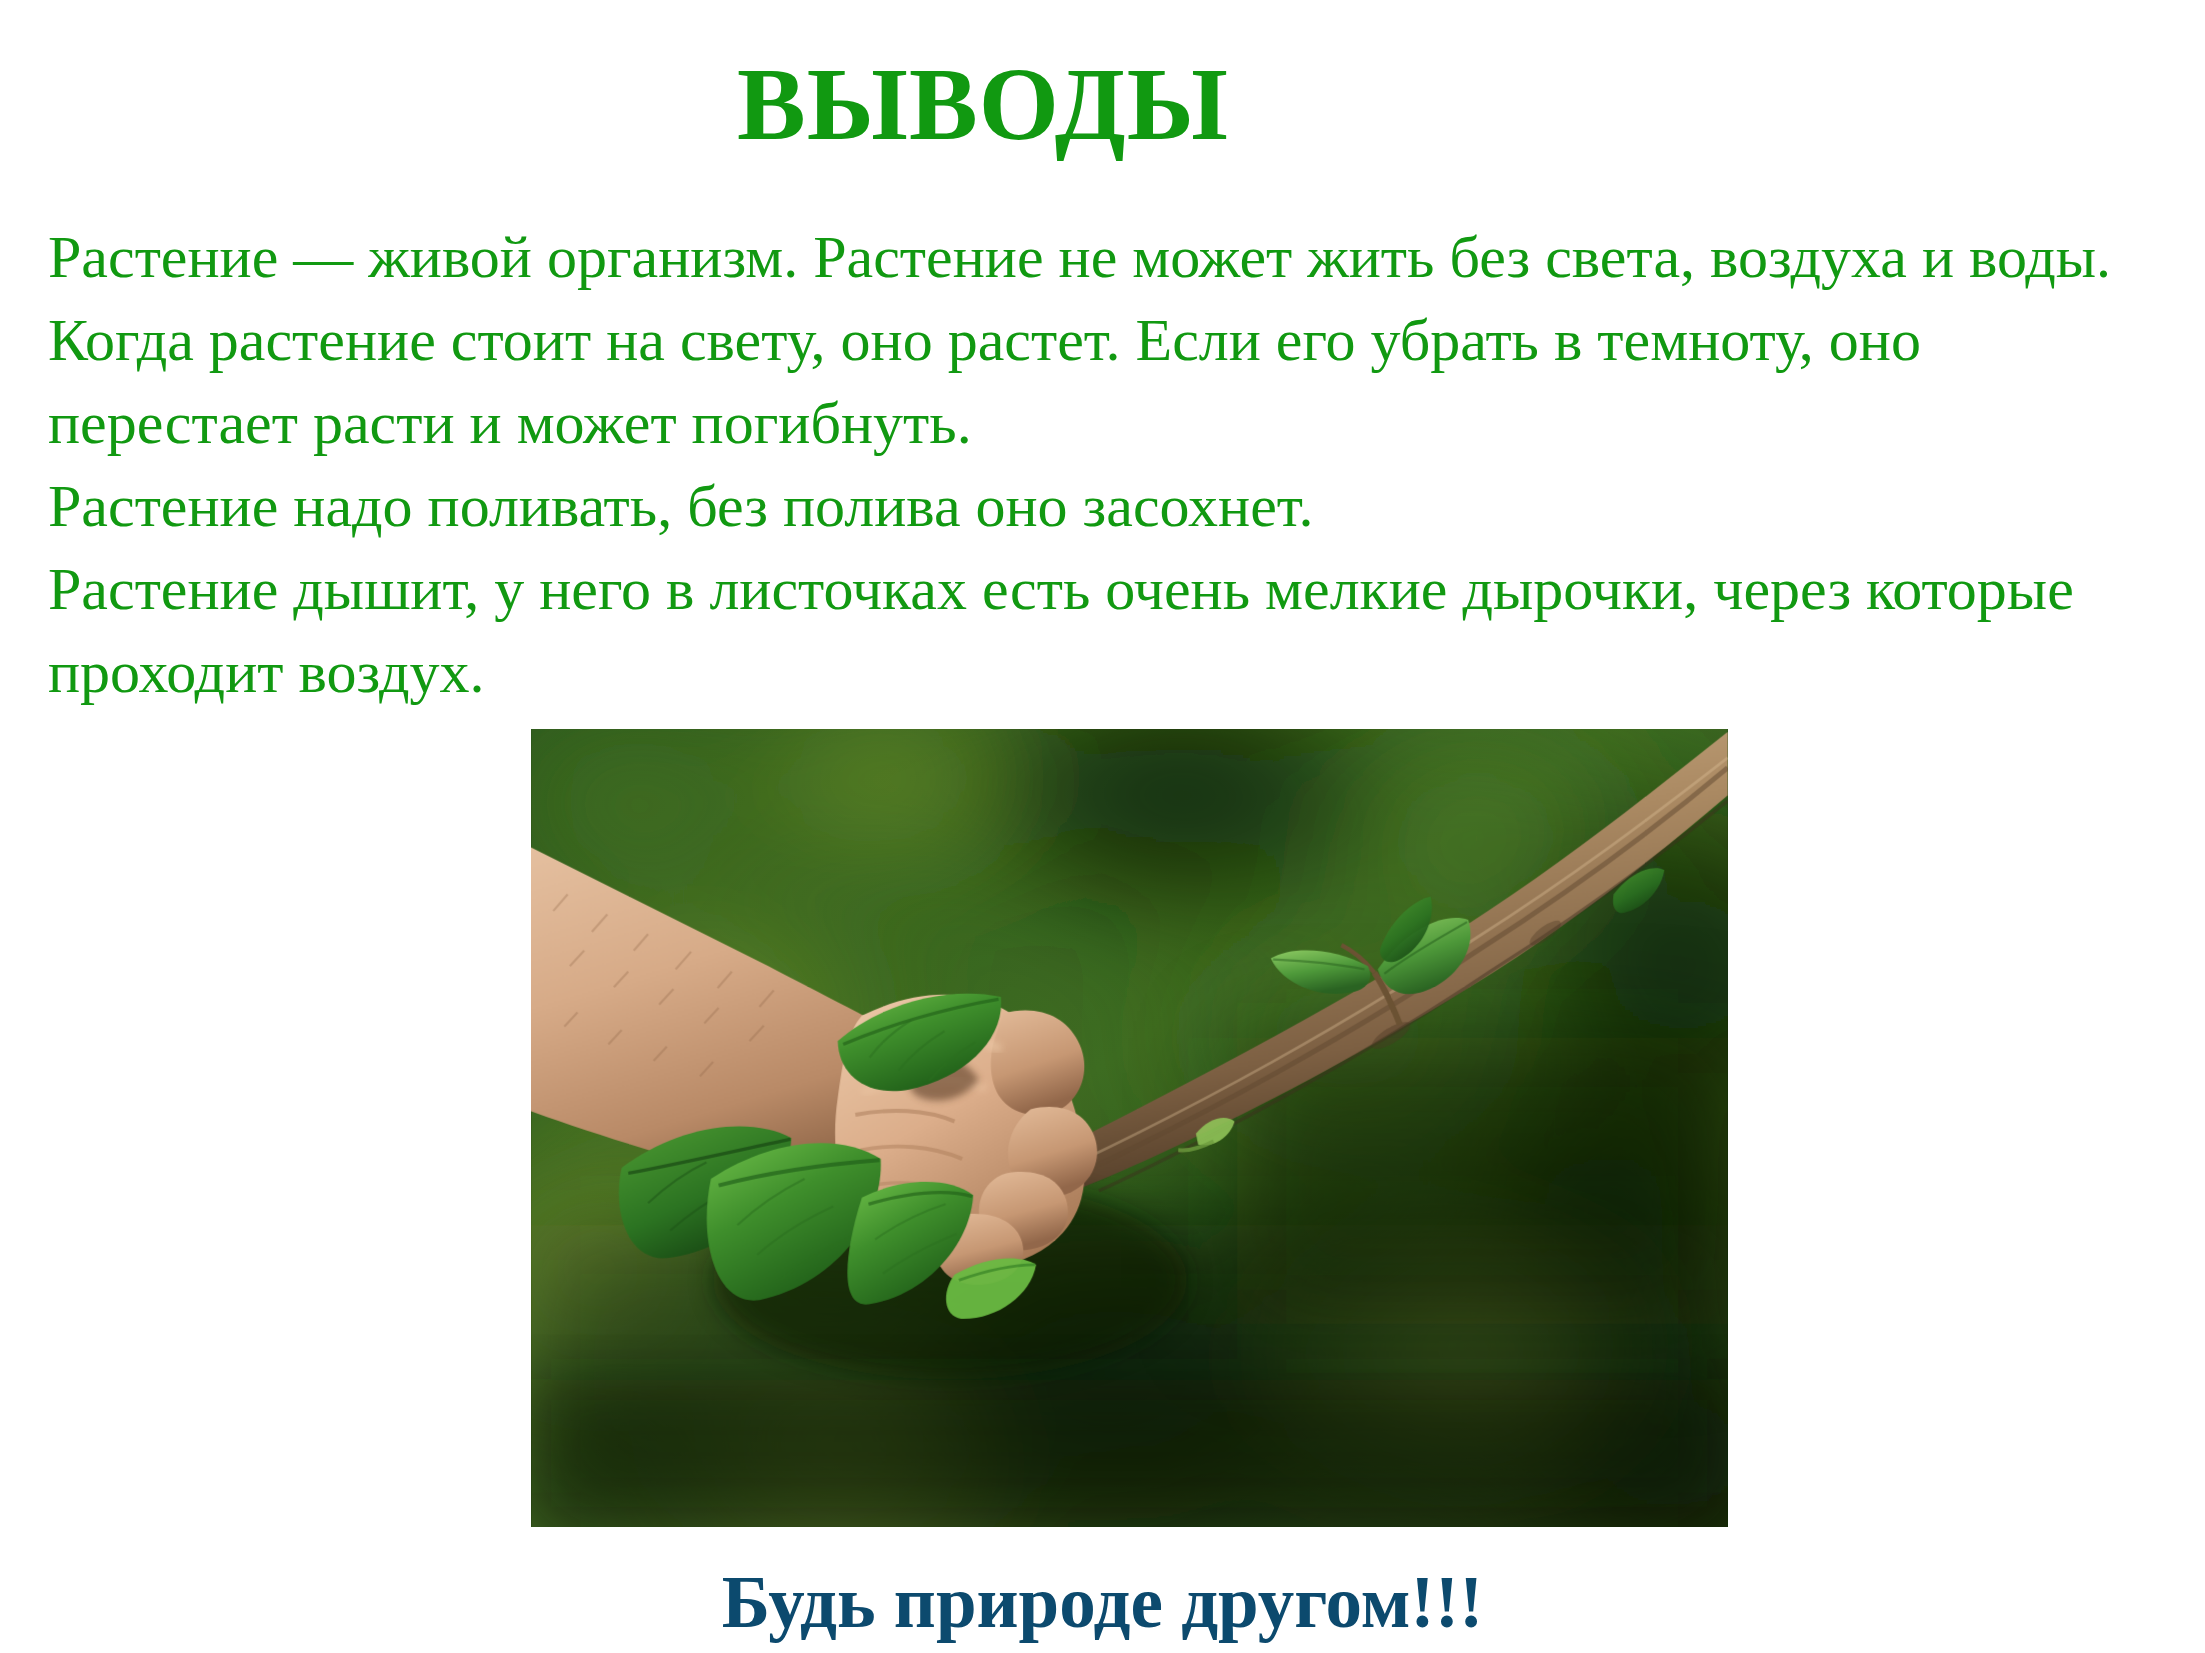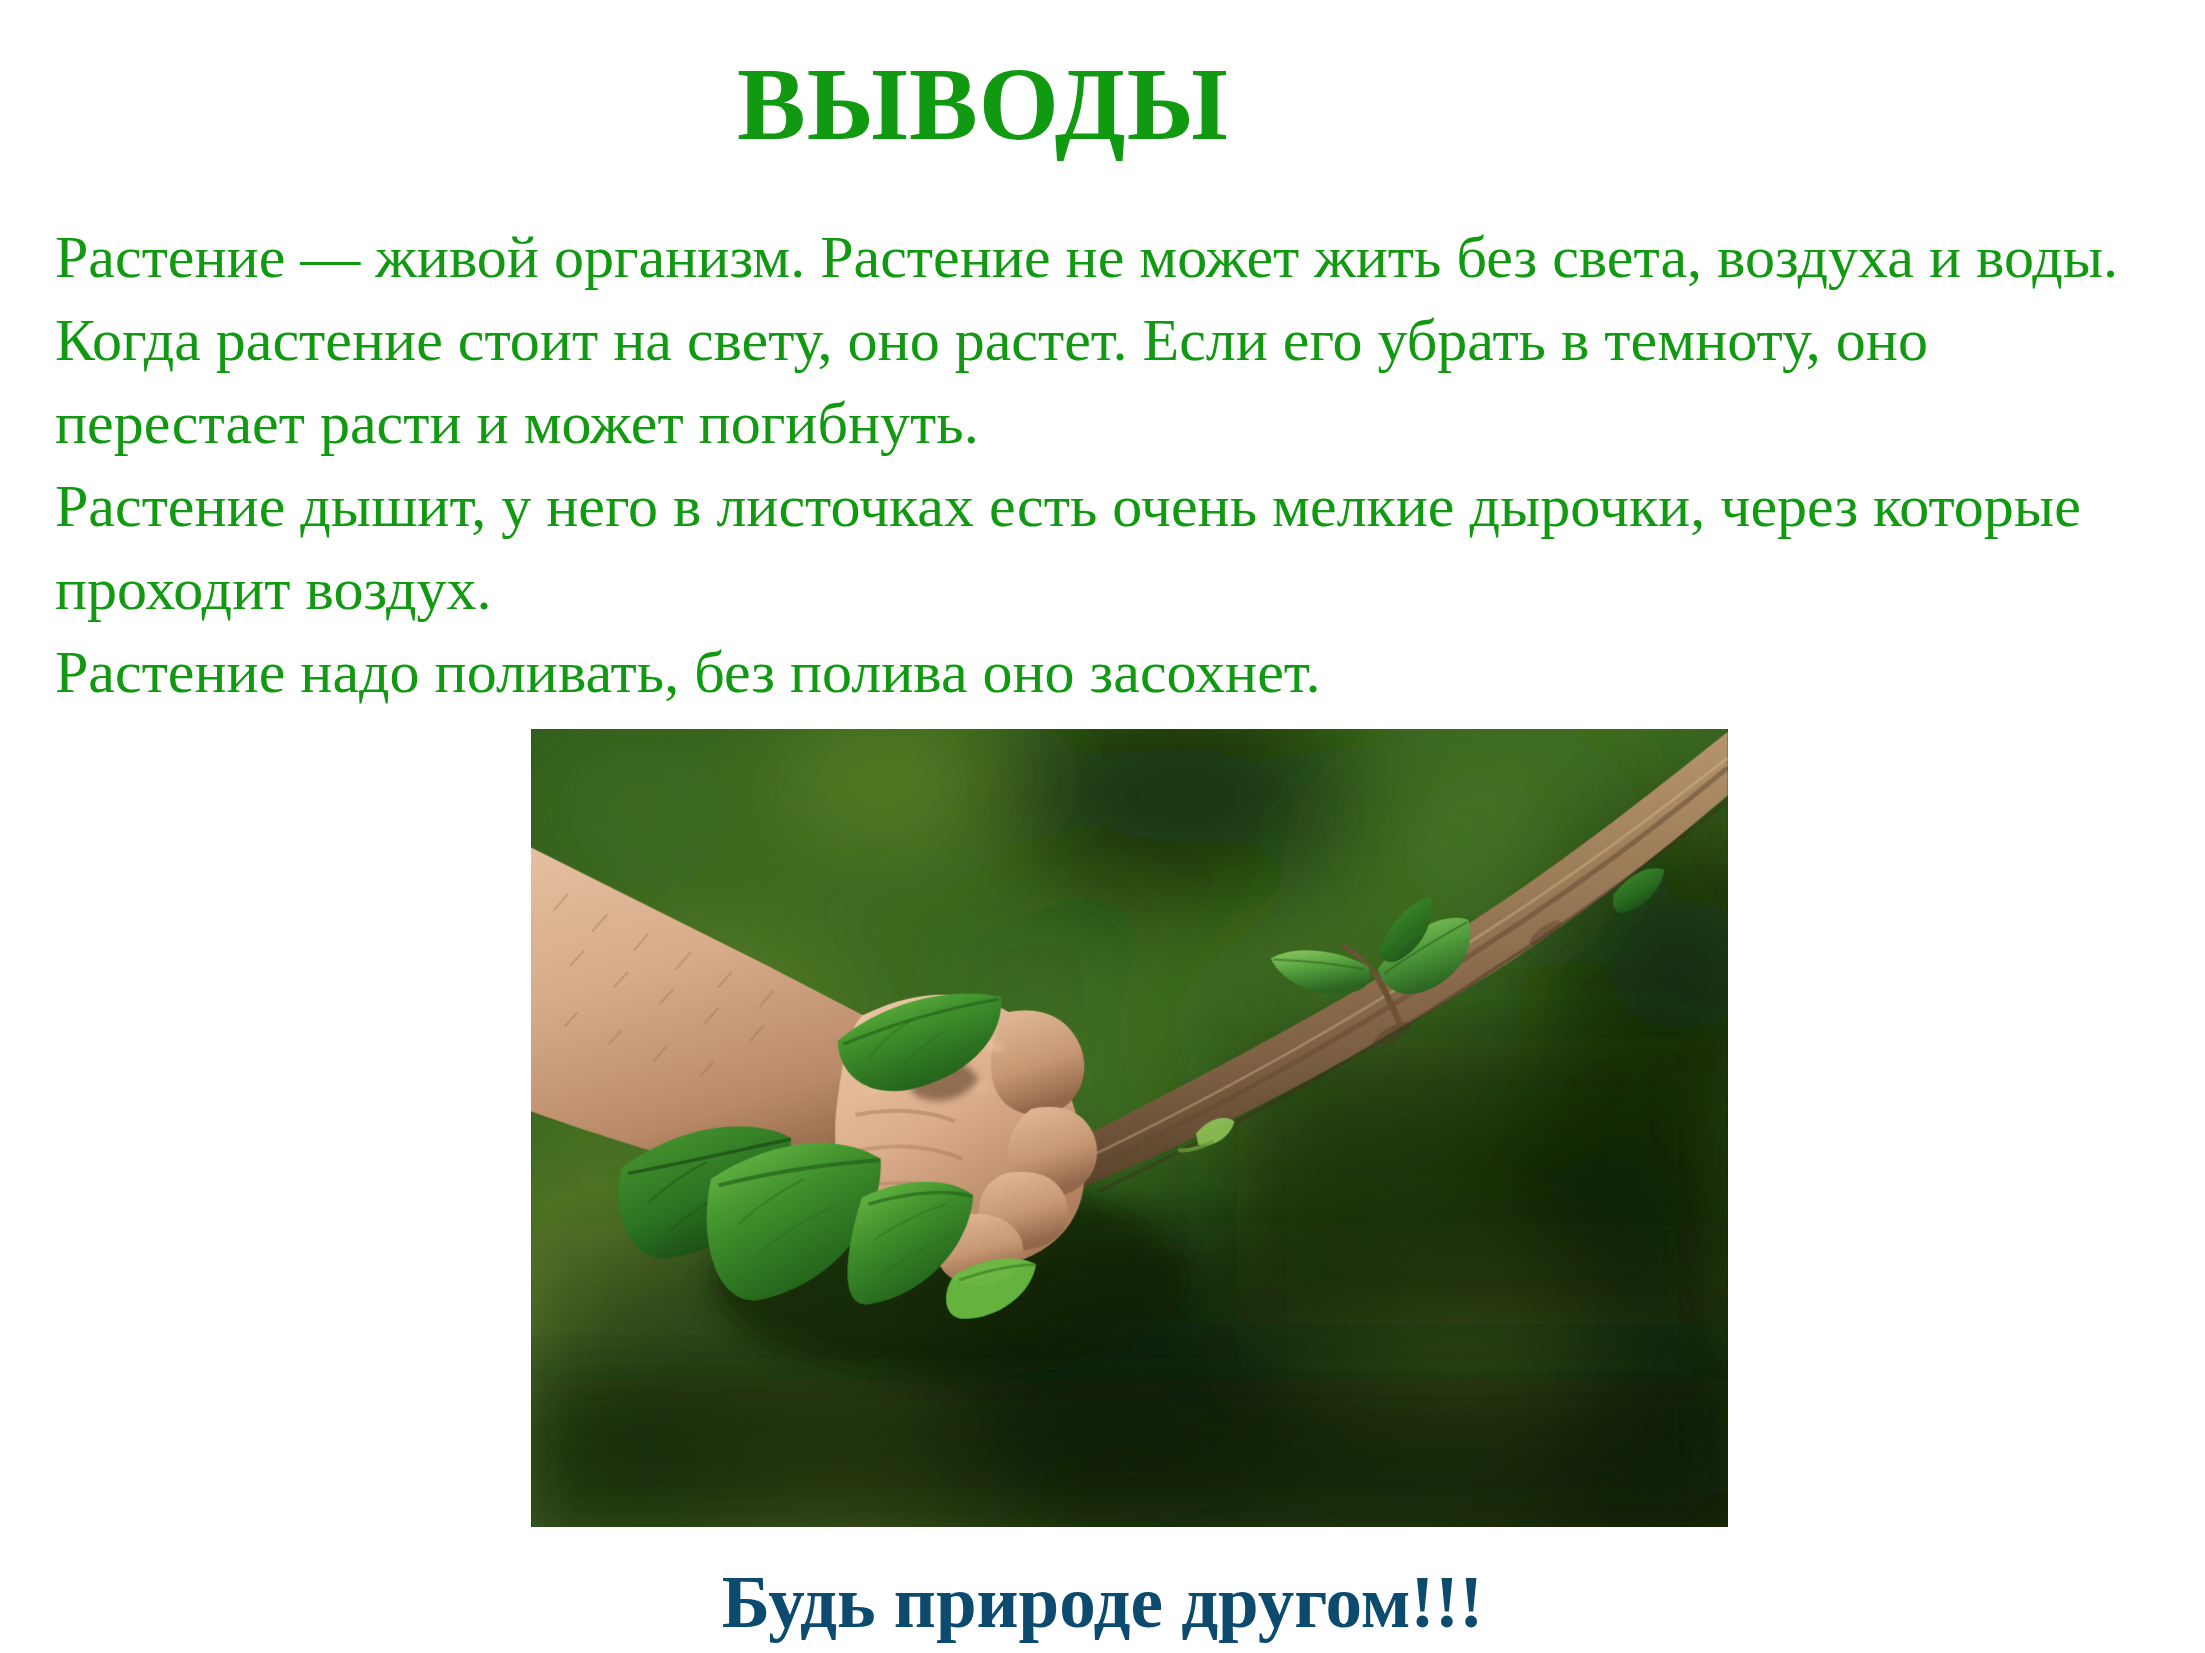--- a/index.html
+++ b/index.html
@@ -35,21 +35,21 @@
     line-height: 1.04;
     color: #119911;
     letter-spacing: 1.1px;
     white-space: nowrap;
   }
 
   
   #body-copy {
     position: absolute;
     top: 216px;
-    left: 55px;
+    left: 48px;
     width: 2112px;
     font-family: "Liberation Serif", "DejaVu Serif", serif;
     font-size: 60px;
     line-height: 83px;
     color: #119911;
     font-weight: normal;
   }
   #body-copy p {
     margin: 0;
     padding: 0;
@@ -84,22 +84,22 @@
 </style>
 </head>
 <body>
 
 <div id="slide">
 
   <div id="slide-title">ВЫВОДЫ</div>
 
   <div id="body-copy">
     <p>Растение — живой организм. Растение не может жить без света, воздуха и воды. Когда растение стоит на свету, оно растет. Если его убрать в темноту, оно перестает расти и может погибнуть.</p>
+    <p>Растение надо поливать, без полива оно засохнет.</p>
     <p>Растение дышит, у него в листочках есть очень мелкие дырочки, через которые проходит воздух.</p>
-    <p>Растение надо поливать, без полива оно засохнет.</p>
   </div>
 
   <div id="photo-frame">
     <svg width="1197" height="798" viewBox="0 0 2171 1448" xmlns="http://www.w3.org/2000/svg">
       <defs>
 
         <linearGradient id="bgTopLeft" x1="0" y1="0" x2="1" y2="1">
           <stop offset="0%" stop-color="#2f5c1c"></stop>
           <stop offset="45%" stop-color="#3f6c22"></stop>
           <stop offset="100%" stop-color="#16300d"></stop>

